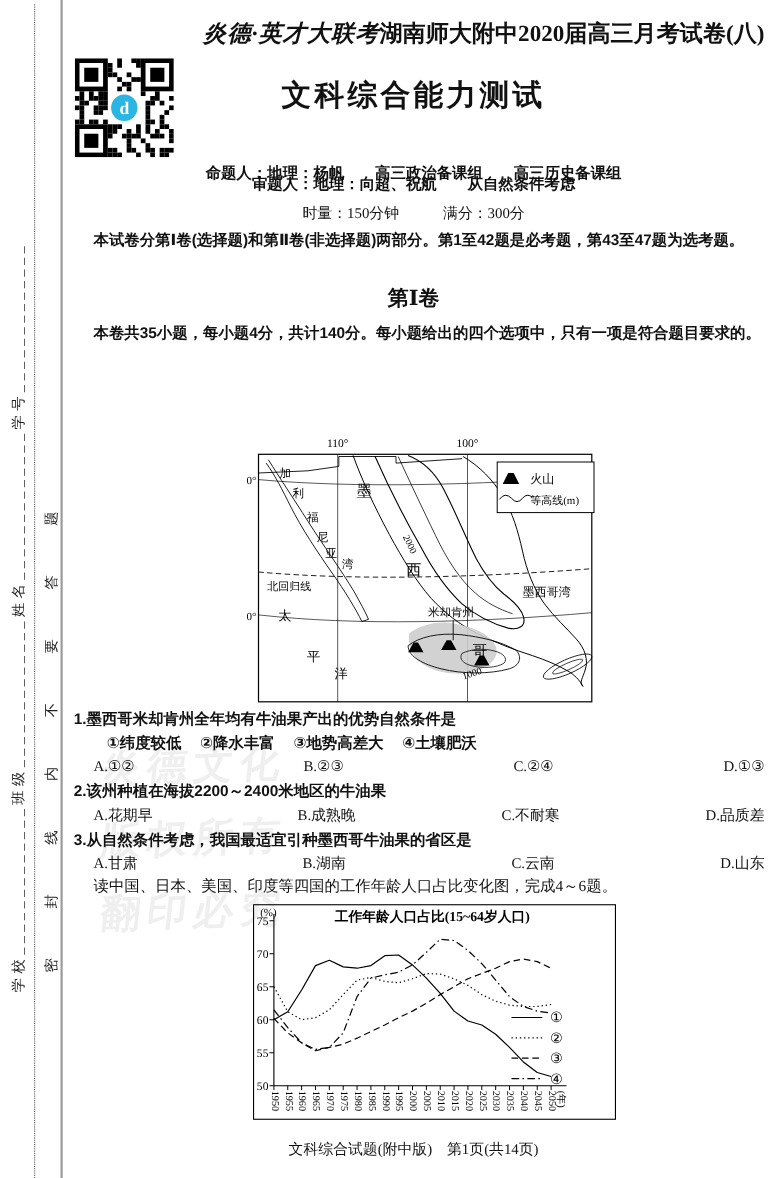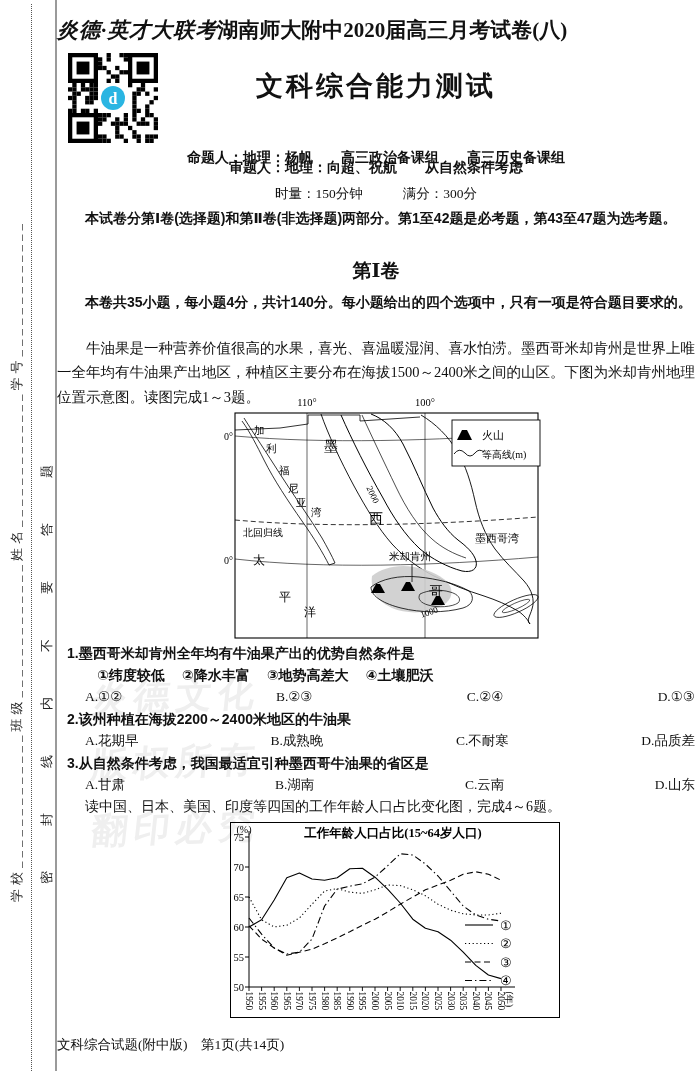--- a/index.html
+++ b/index.html
@@ -8,21 +8,21 @@
   .sans{font-family:Liberation Mono, monospace;}
   .abs{position:absolute;}
   
   .vline-dotted{position:absolute;left:31px;top:4px;bottom:0;border-left:1.6px dotted #555;}
   .vline-solid{position:absolute;left:55px;top:0;bottom:0;width:2px;background:#9a9a9a;}
   .vtext{position:absolute;white-space:nowrap;transform:rotate(-90deg);transform-origin:0 0;
          font-size:13px;color:#222;}
   #student-fields{left:8px;top:902px;letter-spacing:4px;}
   #seal-text{left:38px;top:884px;letter-spacing:45px;}
   
-  #header-title{left:57px;top:16px;width:638px;text-align:left;font-size:21px;font-weight:bold;}
+  #header-title{left:57px;top:16px;width:638px;text-align:right;font-size:21px;font-weight:bold;}
   #header-title .brand{font-style:italic;letter-spacing:1px;}
   #main-title{left:57px;top:68px;width:638px;text-align:center;font-size:27px;font-weight:bold;letter-spacing:3px;}
   #qr-box{left:68px;top:53px;width:90px;height:90px;}
   #meta1{left:57px;top:133px;width:638px;text-align:center;font-size:14px;font-weight:bold;margin-top:16px;}
   #meta2{left:57px;top:159px;width:638px;text-align:center;font-size:14px;font-weight:bold;}
   #meta3{left:57px;top:185px;width:638px;text-align:center;font-size:13.5px;}
   #meta3 span{margin:18px 20px;}
   
   .para{left:57px;width:638px;font-size:14.5px;line-height:24.3px;text-indent:2em;text-align:justify;}
   #intro{top:206px;font-weight:bold;font-family:"Liberation Sans","DejaVu Sans",sans-serif;font-size:14px;}
@@ -38,21 +38,21 @@
   .choices span{width:153px;}
   .choices span:last-child{width:auto;}
   #passage2{height:22px;line-height:22px;text-indent:2em;font-size:14px;}
   
   .wm{position:absolute;font-size:36px;font-weight:bold;color:#efefef;transform:skewX(-8deg) rotate(-2deg);
       letter-spacing:6px;z-index:0;font-family:"Liberation Sans","DejaVu Sans",sans-serif;}
   
   #map-fig{left:224px;top:394px;}
   #chart-fig{left:230px;top:822px;}
   #chart-svg{border:1px solid #000;}
-  #footer{left:57px;top:1036px;width:638px;text-align:left;font-size:13.5px;}
+  #footer{left:57px;top:1036px;width:638px;text-align:center;font-size:13.5px;}
   svg text{font-family:"Liberation Serif","DejaVu Serif",serif;}
   .z1{position:absolute;z-index:1;}
 </style>
 </head>
 <body>
 
 <div id="page">
 
   <div class="wm" style="left:92px;top:672px;">炎德文化</div>
   <div class="wm" style="left:92px;top:738px;">版权所有</div>
@@ -189,21 +189,20 @@
   <div class="abs z1 sans" id="main-title">文科综合能力测试</div>
   <div class="abs z1" id="meta1">命题人：地理：杨帆　　高三政治备课组　　高三历史备课组</div>
   <div class="abs z1" id="meta2">审题人：地理：向超、祝航　　从自然条件考虑</div>
   <div class="abs z1" id="meta3">
     <span>时量：150分钟</span><span>满分：300分</span>
   </div>
 
   <div class="abs z1 para" id="intro">本试卷分第Ⅰ卷(选择题)和第Ⅱ卷(非选择题)两部分。第1至42题是必考题，第43至47题为选考题。</div>
   <div class="abs z1" id="section-title">第Ⅰ卷</div>
   <div class="abs z1 para" id="section-desc">本卷共35小题，每小题4分，共计140分。每小题给出的四个选项中，只有一项是符合题目要求的。</div>
-  <div class="abs z1 para" id="passage1">牛油果是一种营养价值很高的水果，喜光、喜温暖湿润、喜水怕涝。墨西哥米却肯州是世界上唯一全年均有牛油果产出地区，种植区主要分布在海拔1500～2400米之间的山区。下图为米却肯州地理位置示意图。读图完成1～3题。</div>
 
   <div class="abs z1" id="map-fig">
     <svg width="330" height="248" viewBox="0 0 330 248">
 
       <rect x="11" y="19" width="303" height="225" fill="none" stroke="#000" stroke-width="1.1"></rect>
       <path d="M83,19 L83,244" stroke="#000" stroke-width="0.6" fill="none"></path>
       <path d="M201,19 L201,244" stroke="#000" stroke-width="0.6" fill="none"></path>
       <path d="M11,42 C100,50 210,47 314,39" stroke="#000" stroke-width="0.6" fill="none"></path>
       <path d="M11,165 C100,175 210,172 314,163" stroke="#000" stroke-width="0.6" fill="none"></path>
       <path d="M11,126 C100,134 210,131 314,123" stroke="#000" stroke-width="0.8" stroke-dasharray="5,3" fill="none"></path>

